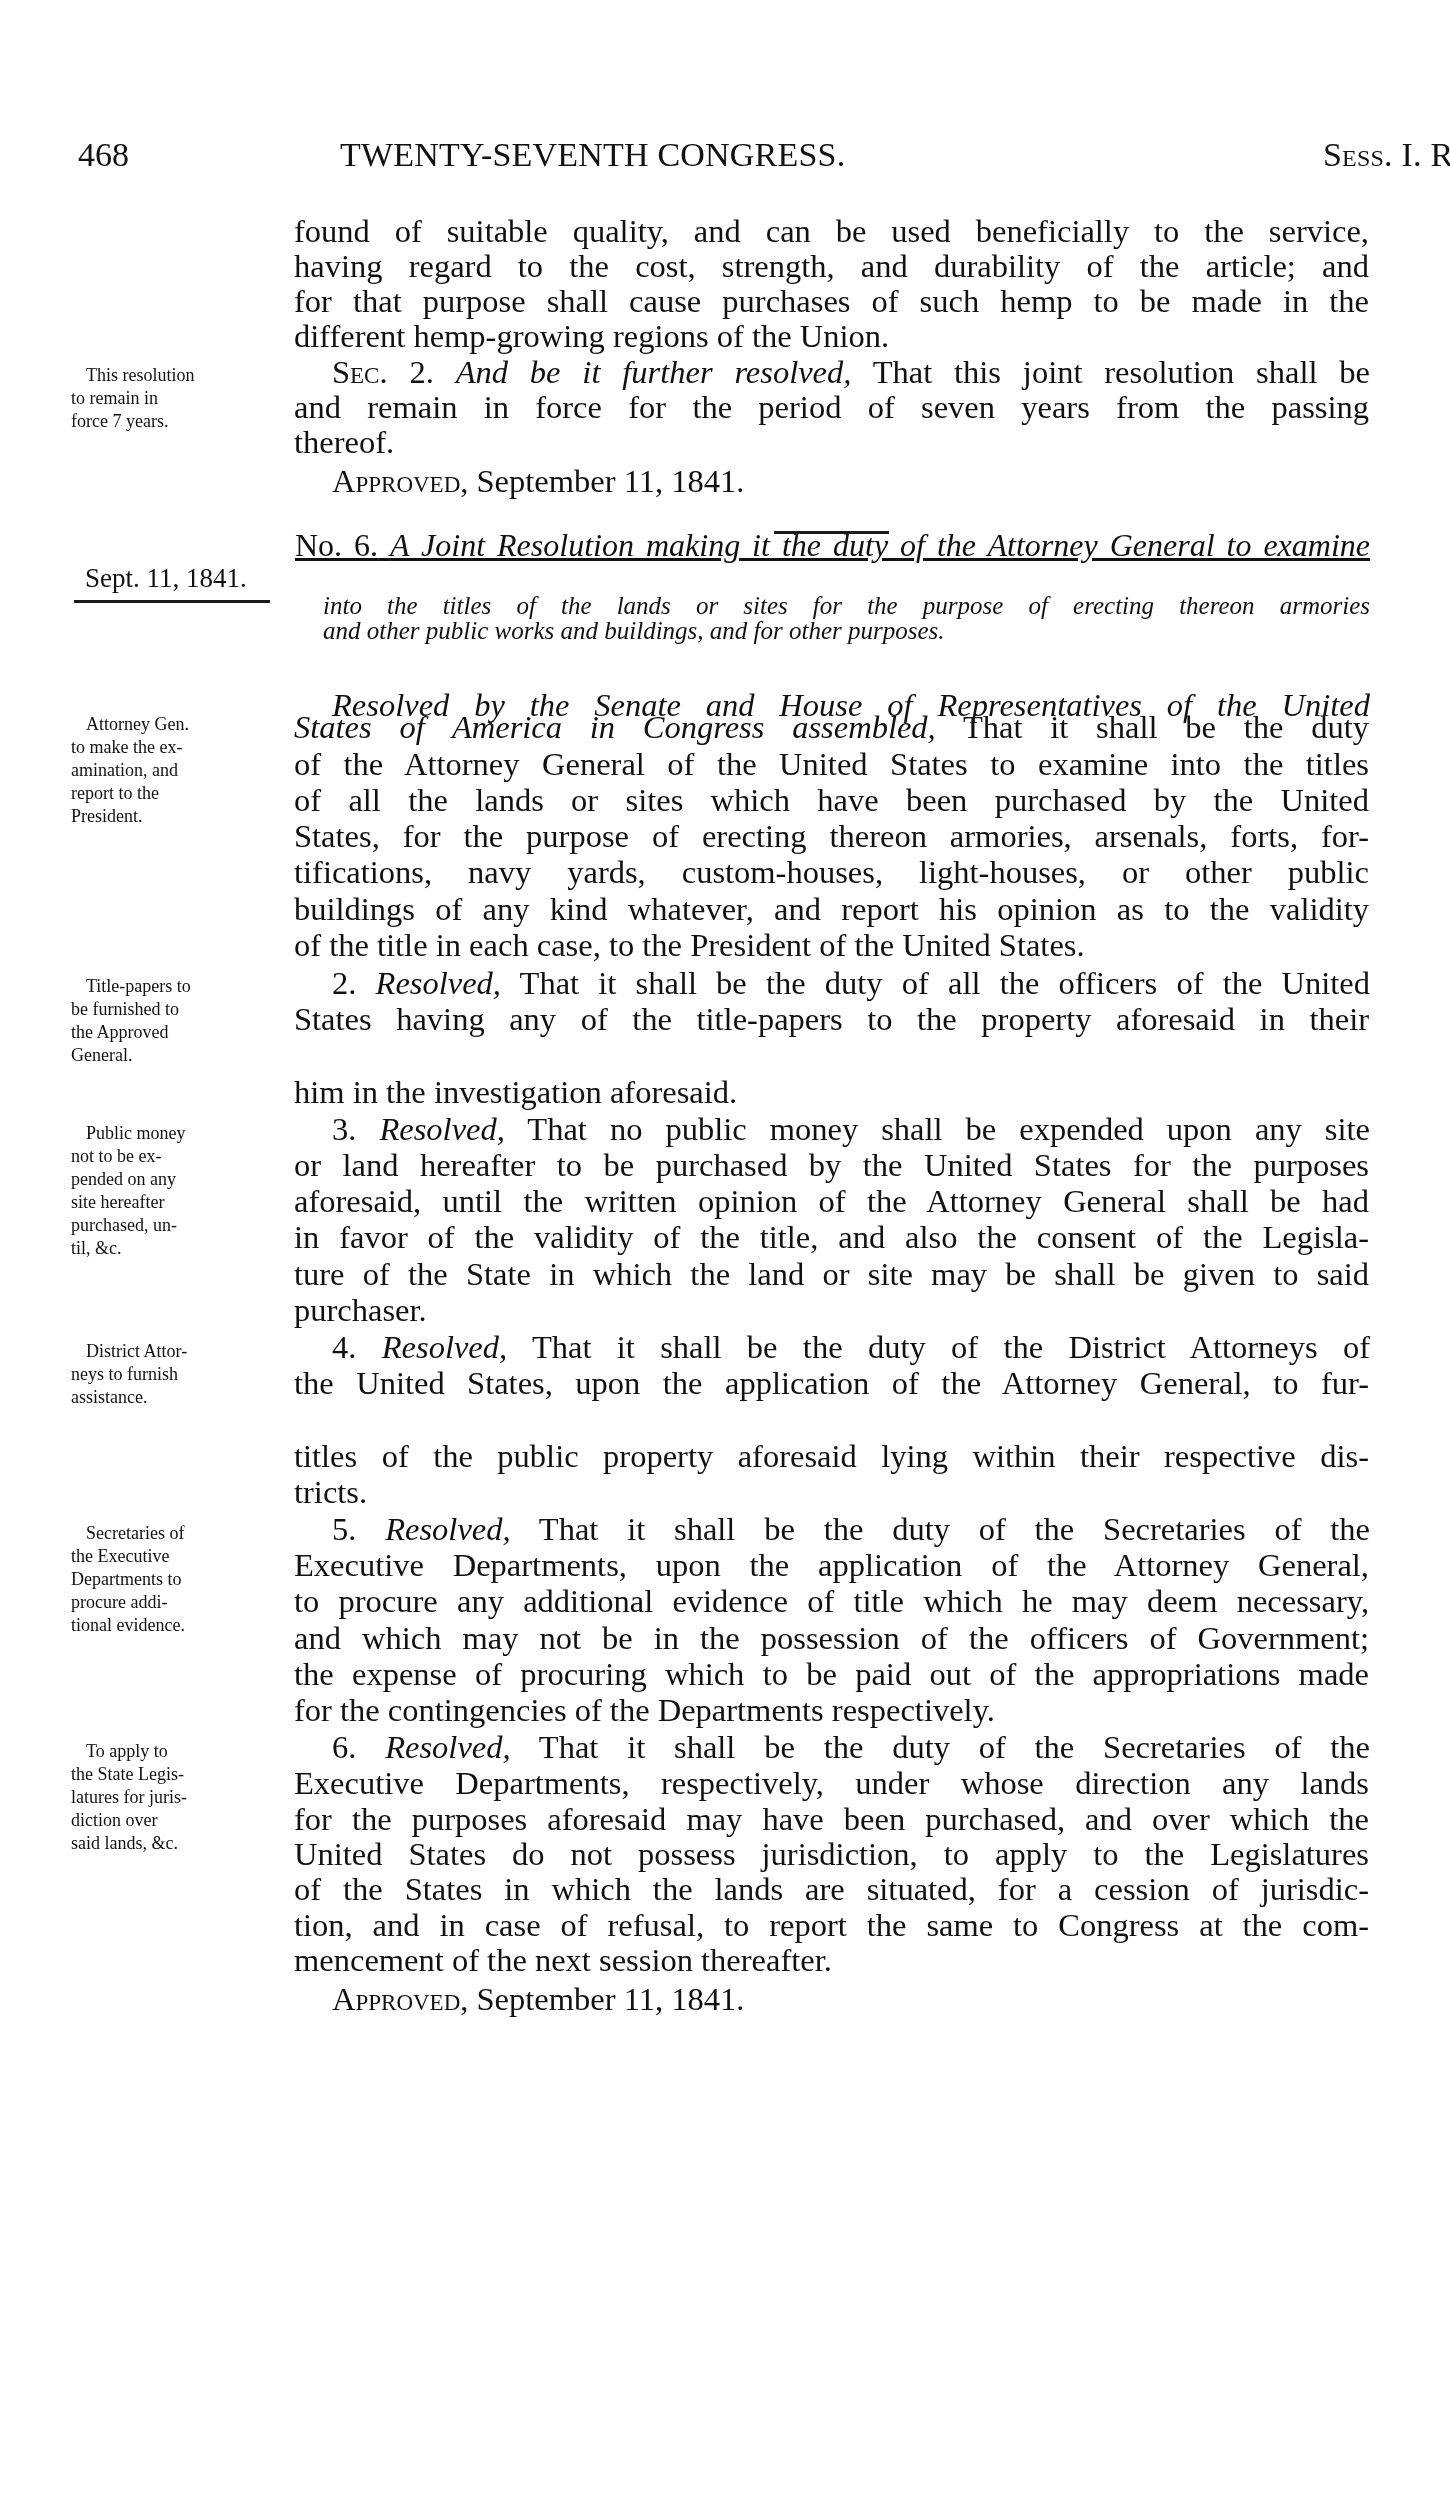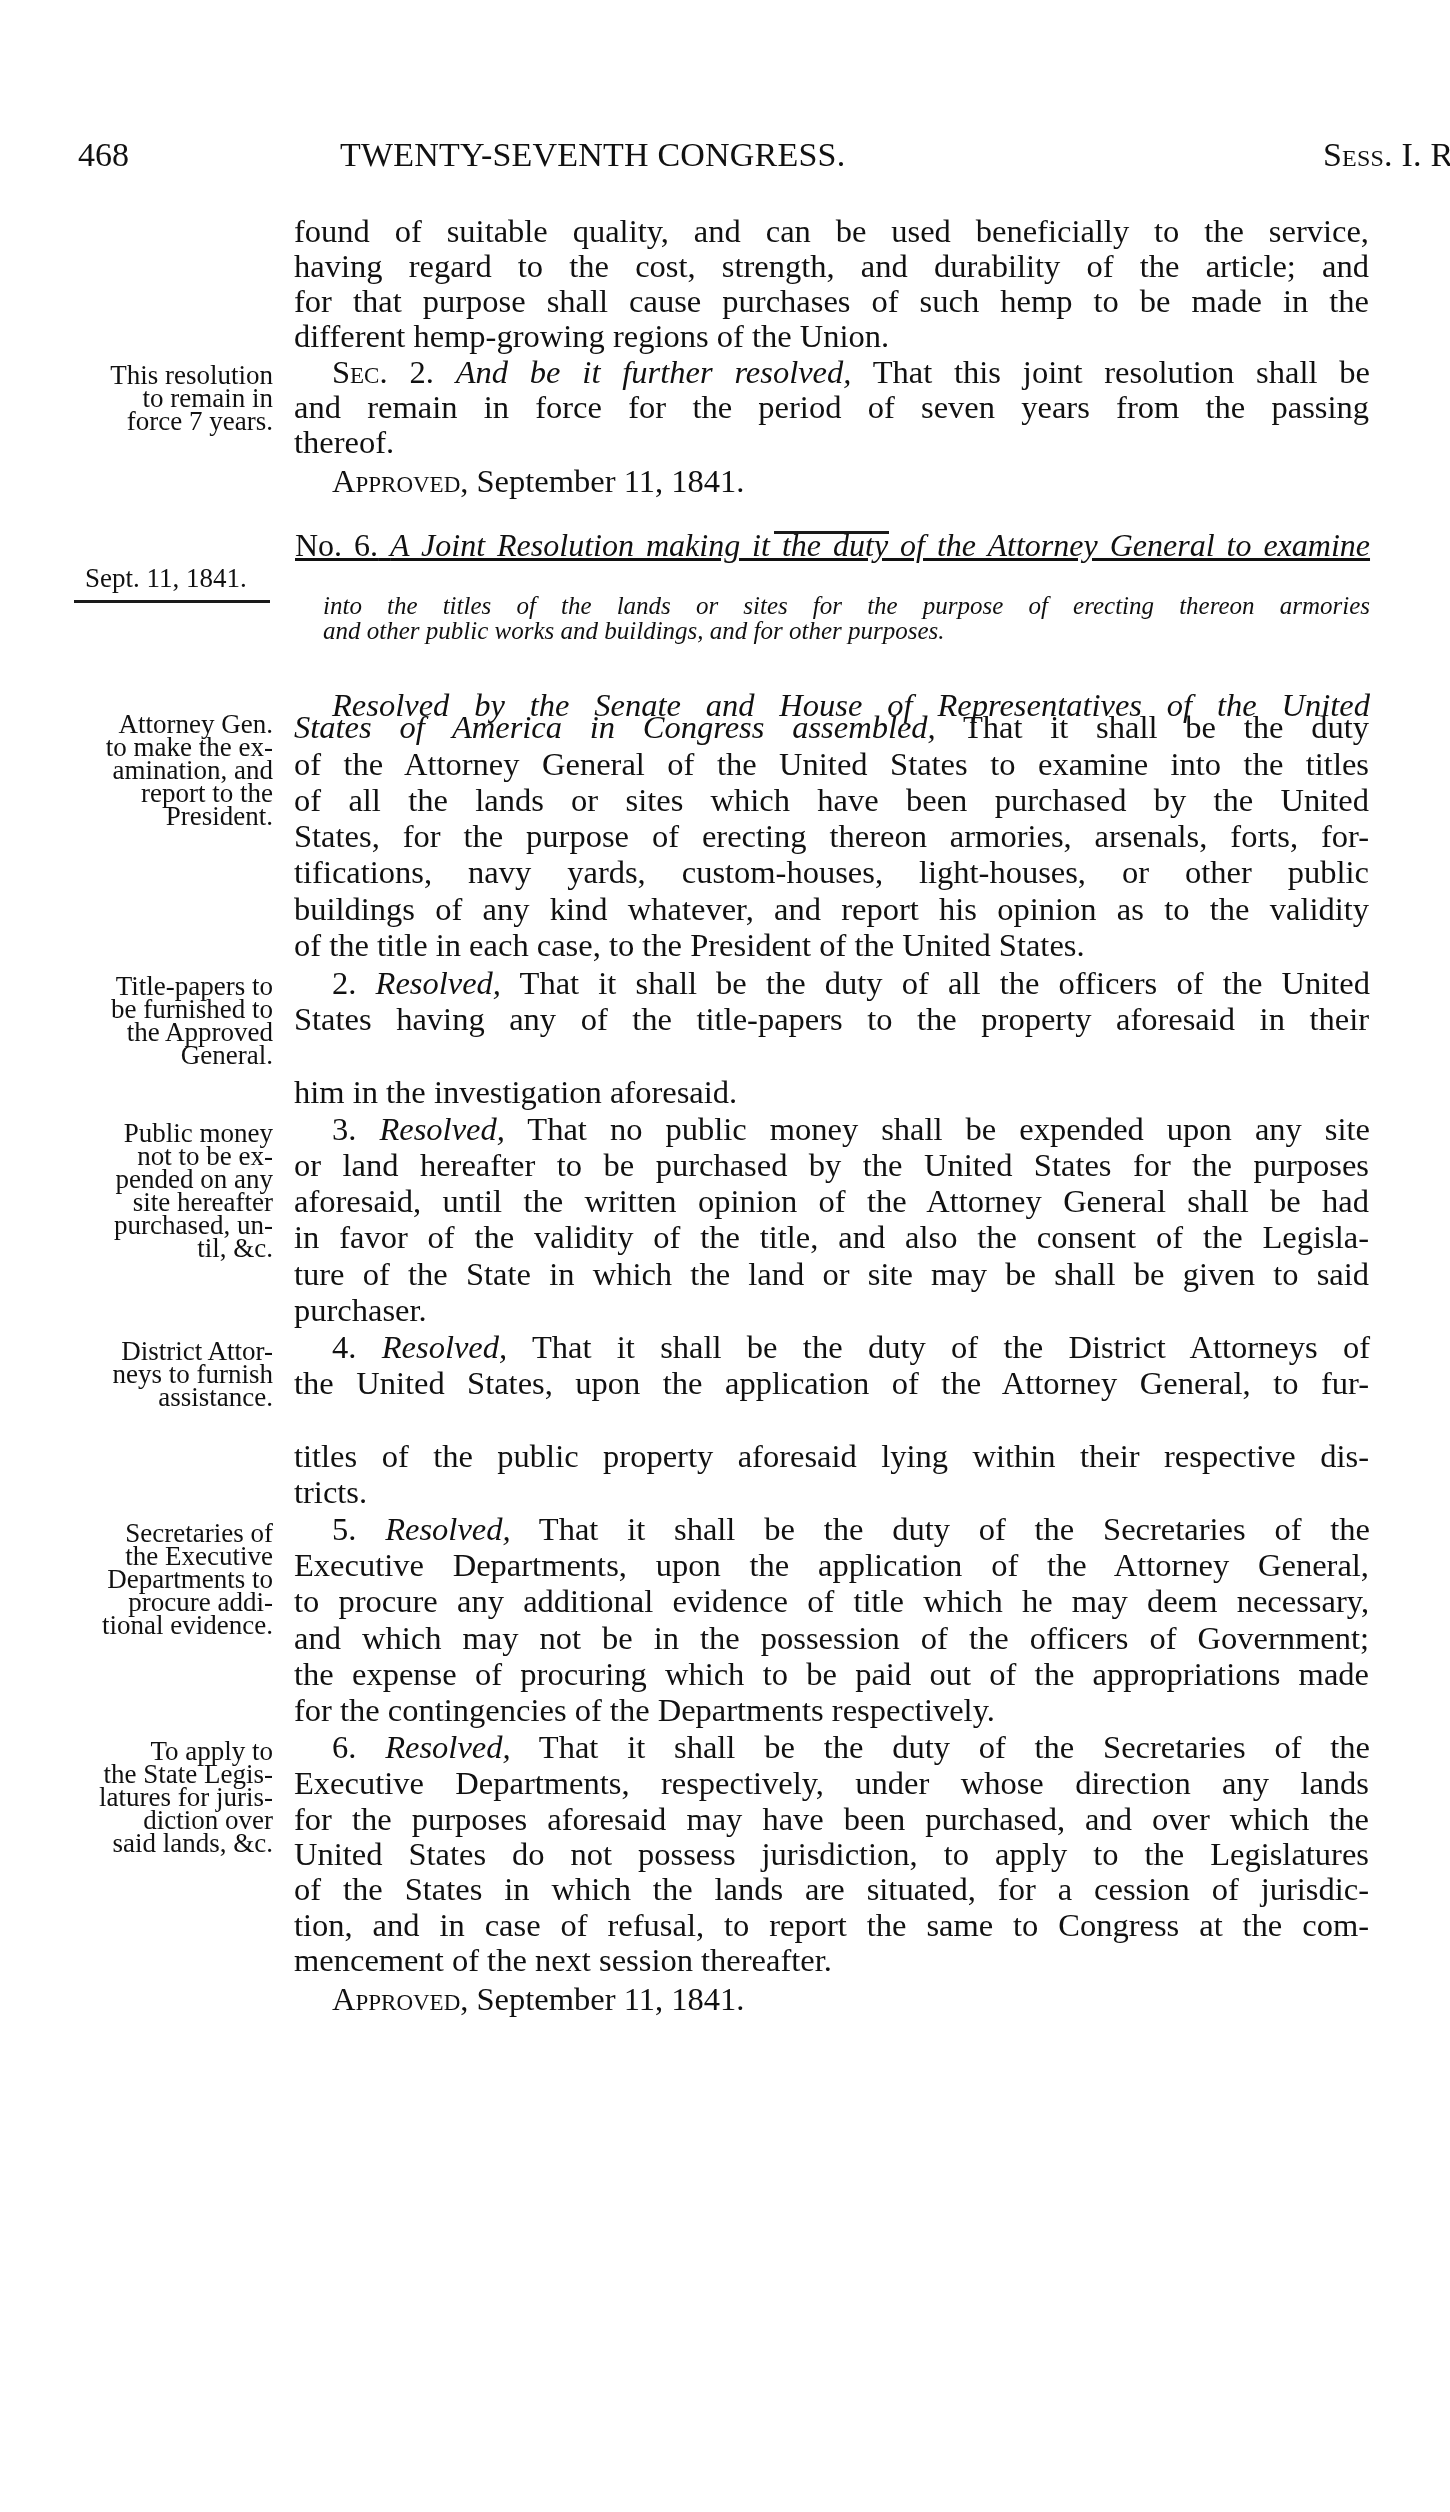--- a/index.html
+++ b/index.html
@@ -23,21 +23,21 @@
   .it { font-style: italic; }
 
   
   .head1 { position: absolute; left: 295px; width: 1075px; top: 530px; font-size: 32px; line-height: 30px;
            white-space: nowrap; text-align: justify; text-align-last: justify; text-decoration: underline; }
   .head2 { position: absolute; left: 323px; width: 1047px; font-size: 25px; line-height: 26px;
            white-space: nowrap; font-style: italic; text-align: justify; text-align-last: justify; }
   .head2.last { text-align-last: left; }
 
   
-  .note { position: absolute; left: 78px; width: 195px; font-size: 27px; line-height: 23px; text-align: right; }
+  .note { position: absolute; left: 71px; width: 195px; font-size: 18px; line-height: 23px; }
   .note span { display: block; white-space: nowrap; }
   .note span.first { padding-left: 15px; }
 
   .date-note { position: absolute; left: 85px; top: 563px; font-size: 27px; line-height: 30px; white-space: nowrap; }
   .date-rule { position: absolute; left: 74px; top: 600px; width: 196px; height: 2.8px; background: #1a1a1a; }
   .divider { position: absolute; left: 774px; top: 531px; width: 115px; height: 2.8px; background: #1a1a1a; }
 </style>
 </head>
 <body>
 

